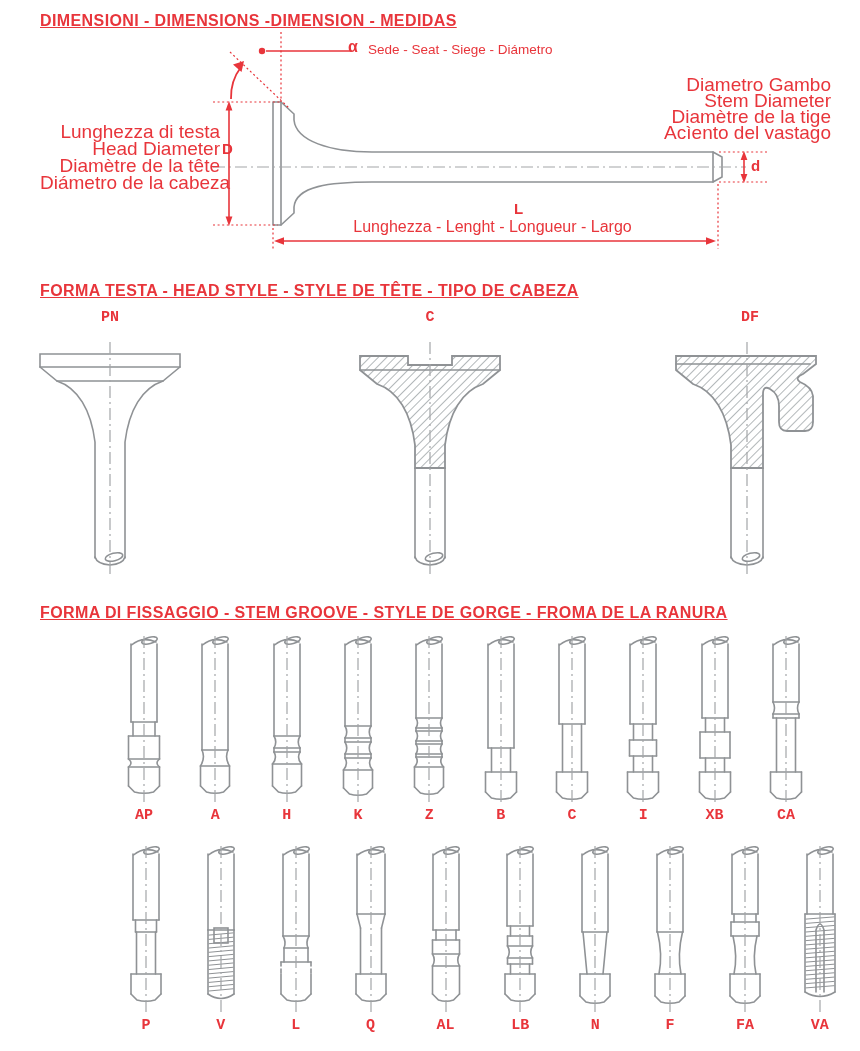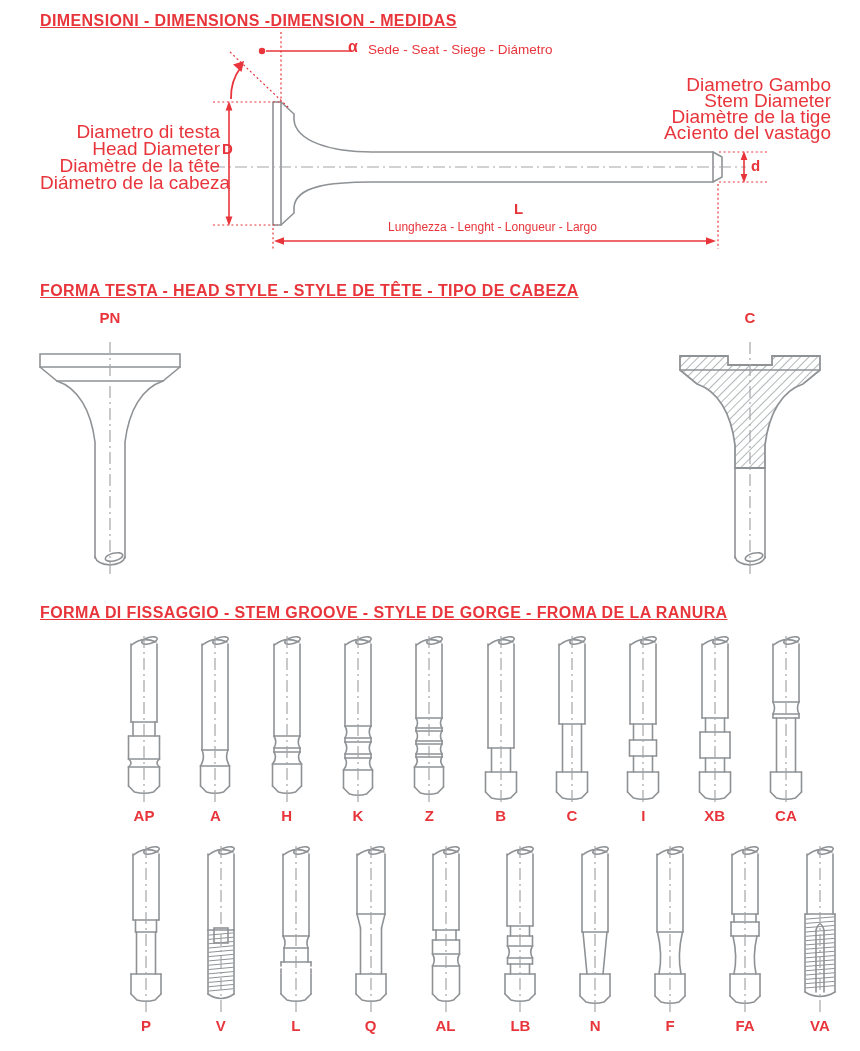--- a/index.html
+++ b/index.html
@@ -10,21 +10,21 @@
   }
   .sec-title{
     position:absolute;left:40px;font-weight:bold;font-size:16px;letter-spacing:.4px;
     color:var(--accent);white-space:nowrap;text-decoration:underline;
   }
   .rlabel{position:absolute;color:var(--accent);font-size:19px;line-height:16px;white-space:nowrap;}
   .rbold{font-weight:bold;font-size:15px;}
   .blk-right{text-align:right;}
   #dim-svg{position:absolute;left:0;top:0;}
   .fig-row{position:absolute;display:flex;justify-content:space-between;}
-  .fig{display:flex;flex-direction:column;align-items:center;}
+  .fig{display:flex;flex-direction:column;align-items:center;font-family:Liberation Mono, monospace;}
   .figlab{color:var(--accent);font-weight:bold;font-size:15px;line-height:20px;text-align:center;}
   .head-col{width:160px;display:flex;flex-direction:column;align-items:center;}
   .head-col .figlab{margin-bottom:6px;}
   svg .g{stroke:var(--line);stroke-width:1.6;fill:none;stroke-linecap:round;}
   svg .gh{stroke:var(--line);stroke-width:1.8;fill:url(#hatch);}
   svg .cl{stroke:var(--lineLight);stroke-width:1.2;fill:none;stroke-dasharray:12 4 2 4;}
   svg .rd{stroke:var(--accent);stroke-width:1.6;fill:none;}
   svg .rdot{stroke:var(--accent);stroke-width:1.2;fill:none;stroke-dasharray:2 2.6;}
   svg .rfill{fill:var(--accent);stroke:none;}
 </style>
@@ -76,30 +76,30 @@
 <div class="rlabel" style="left:368px;top:42px;font-size:13.5px">Sede - Seat - Siege - Diámetro</div>
 
 <div class="rlabel blk-right" style="right:29px;top:77px">
   <div>Diametro Gambo</div>
   <div>Stem Diameter</div>
   <div>Diamètre de la tige</div>
   <div>Acìento del vastago</div>
 </div>
 
 <div class="rlabel blk-right" style="left:40px;width:180px;top:123px;line-height:17px">
-  <div>Diametro di testa</div>
+  <div>Lunghezza di testa</div>
   <div>Head Diameter</div>
   <div>Diamètre de la tête</div>
   <div>Diámetro de la cabeza</div>
 </div>
 
 <div class="rlabel rbold" style="left:222px;top:141px">D</div>
 <div class="rlabel rbold" style="left:751px;top:158px">d</div>
 <div class="rlabel rbold" style="left:514px;top:201px">L</div>
-<div class="rlabel" style="left:285px;width:415px;top:219px;text-align:center;font-size:12px">Lunghezza - Lenght - Longueur - Largo</div>
+<div class="rlabel" style="left:285px;width:415px;top:219px;text-align:center;font-size:16px">Lunghezza - Lenght - Longueur - Largo</div>
 
 <div class="sec-title" style="top:282px">FORMA TESTA - HEAD STYLE - STYLE DE TÊTE - TIPO DE CABEZA</div>
 <div id="head-row" class="fig-row" style="top:308px;left:30px;width:800px">
     <div class="fig head-col">
       <div class="figlab">PN</div>
      <svg width="160" height="248" viewBox="0 0 160 248">
         <path class="g" d="M10,20 H150 V33 H10 Z"></path>
      <path class="g" d="M10,33 L27,47 L133,47 L150,33"></path>
      <path class="g" d="M27,47 C48,54 61,76 65,108 L65,224 M133,47 C112,54 99,76 95,108 L95,224"></path>
      <path class="g" d="M65,223 Q67,230 80,231 Q93,230 95,223"></path>
@@ -109,20 +109,31 @@
     </div>
     <div class="fig head-col">
       <div class="figlab">C</div>
      <svg width="160" height="248" viewBox="0 0 160 248">
         <path class="gh" d="M10,22 L58,22 L58,31 L102,31 L102,22 L150,22 L150,36 L133,50 C112,57 99,79 95,111 L95,134 L65,134 L65,111 C61,79 48,57 27,50 L10,36 Z"></path>
      <line class="g" x1="10" y1="36" x2="150" y2="36"></line>
      <path class="g" d="M65,134 V224 M95,134 V224"></path>
      <path class="g" d="M65,223 Q67,230 80,231 Q93,230 95,223"></path>
      <ellipse class="g" cx="84" cy="223" rx="9" ry="3.8" transform="rotate(-14 84 223)" fill="url(#hatch)"></ellipse>
      <line class="cl" x1="80" y1="8" x2="80" y2="242"></line>
+      </svg>
+    </div>
+    <div class="fig head-col">
+      <div class="figlab">DF</div>
+     <svg width="160" height="248" viewBox="0 0 160 248">
+        <path class="gh" d="M6,22 L146,22 L146,30 L133,40 Q124,44 130,48 Q142,53 143,62 L143,88 Q143,97 135,97 L117,97 Q109,97 109,88 L109,72 Q109,60 100,55 Q93,51 93,60 L93,134 L61,134 L61,111 C57,79 44,57 23,50 L6,36 Z"></path>
+     <line class="g" x1="6" y1="30" x2="140" y2="30"></line>
+     <path class="g" d="M61,134 V224 M93,134 V224"></path>
+     <path class="g" d="M61,223 Q63,230 77,231 Q91,230 93,223"></path>
+     <ellipse class="g" cx="81" cy="223" rx="9" ry="3.8" transform="rotate(-14 81 223)" fill="url(#hatch)"></ellipse>
+     <line class="cl" x1="77" y1="8" x2="77" y2="242"></line>
       </svg>
     </div>
   </div>
 
 <div class="sec-title" style="top:604px">FORMA DI FISSAGGIO - STEM GROOVE - STYLE DE GORGE - FROMA DE LA RANURA</div>
 <div id="groove-row1" class="fig-row" style="top:634px;left:112px;width:706px">
     <div class="fig">
       <svg width="64" height="172" viewBox="0 0 64 172">
         <path class="g" d="M19.5,11 Q30,2 44,8"></path>
         <ellipse class="g" cx="37.5" cy="6.5" rx="8" ry="3.2" transform="rotate(-15 37.5 6.5)" fill="url(#hatch)"></ellipse>

